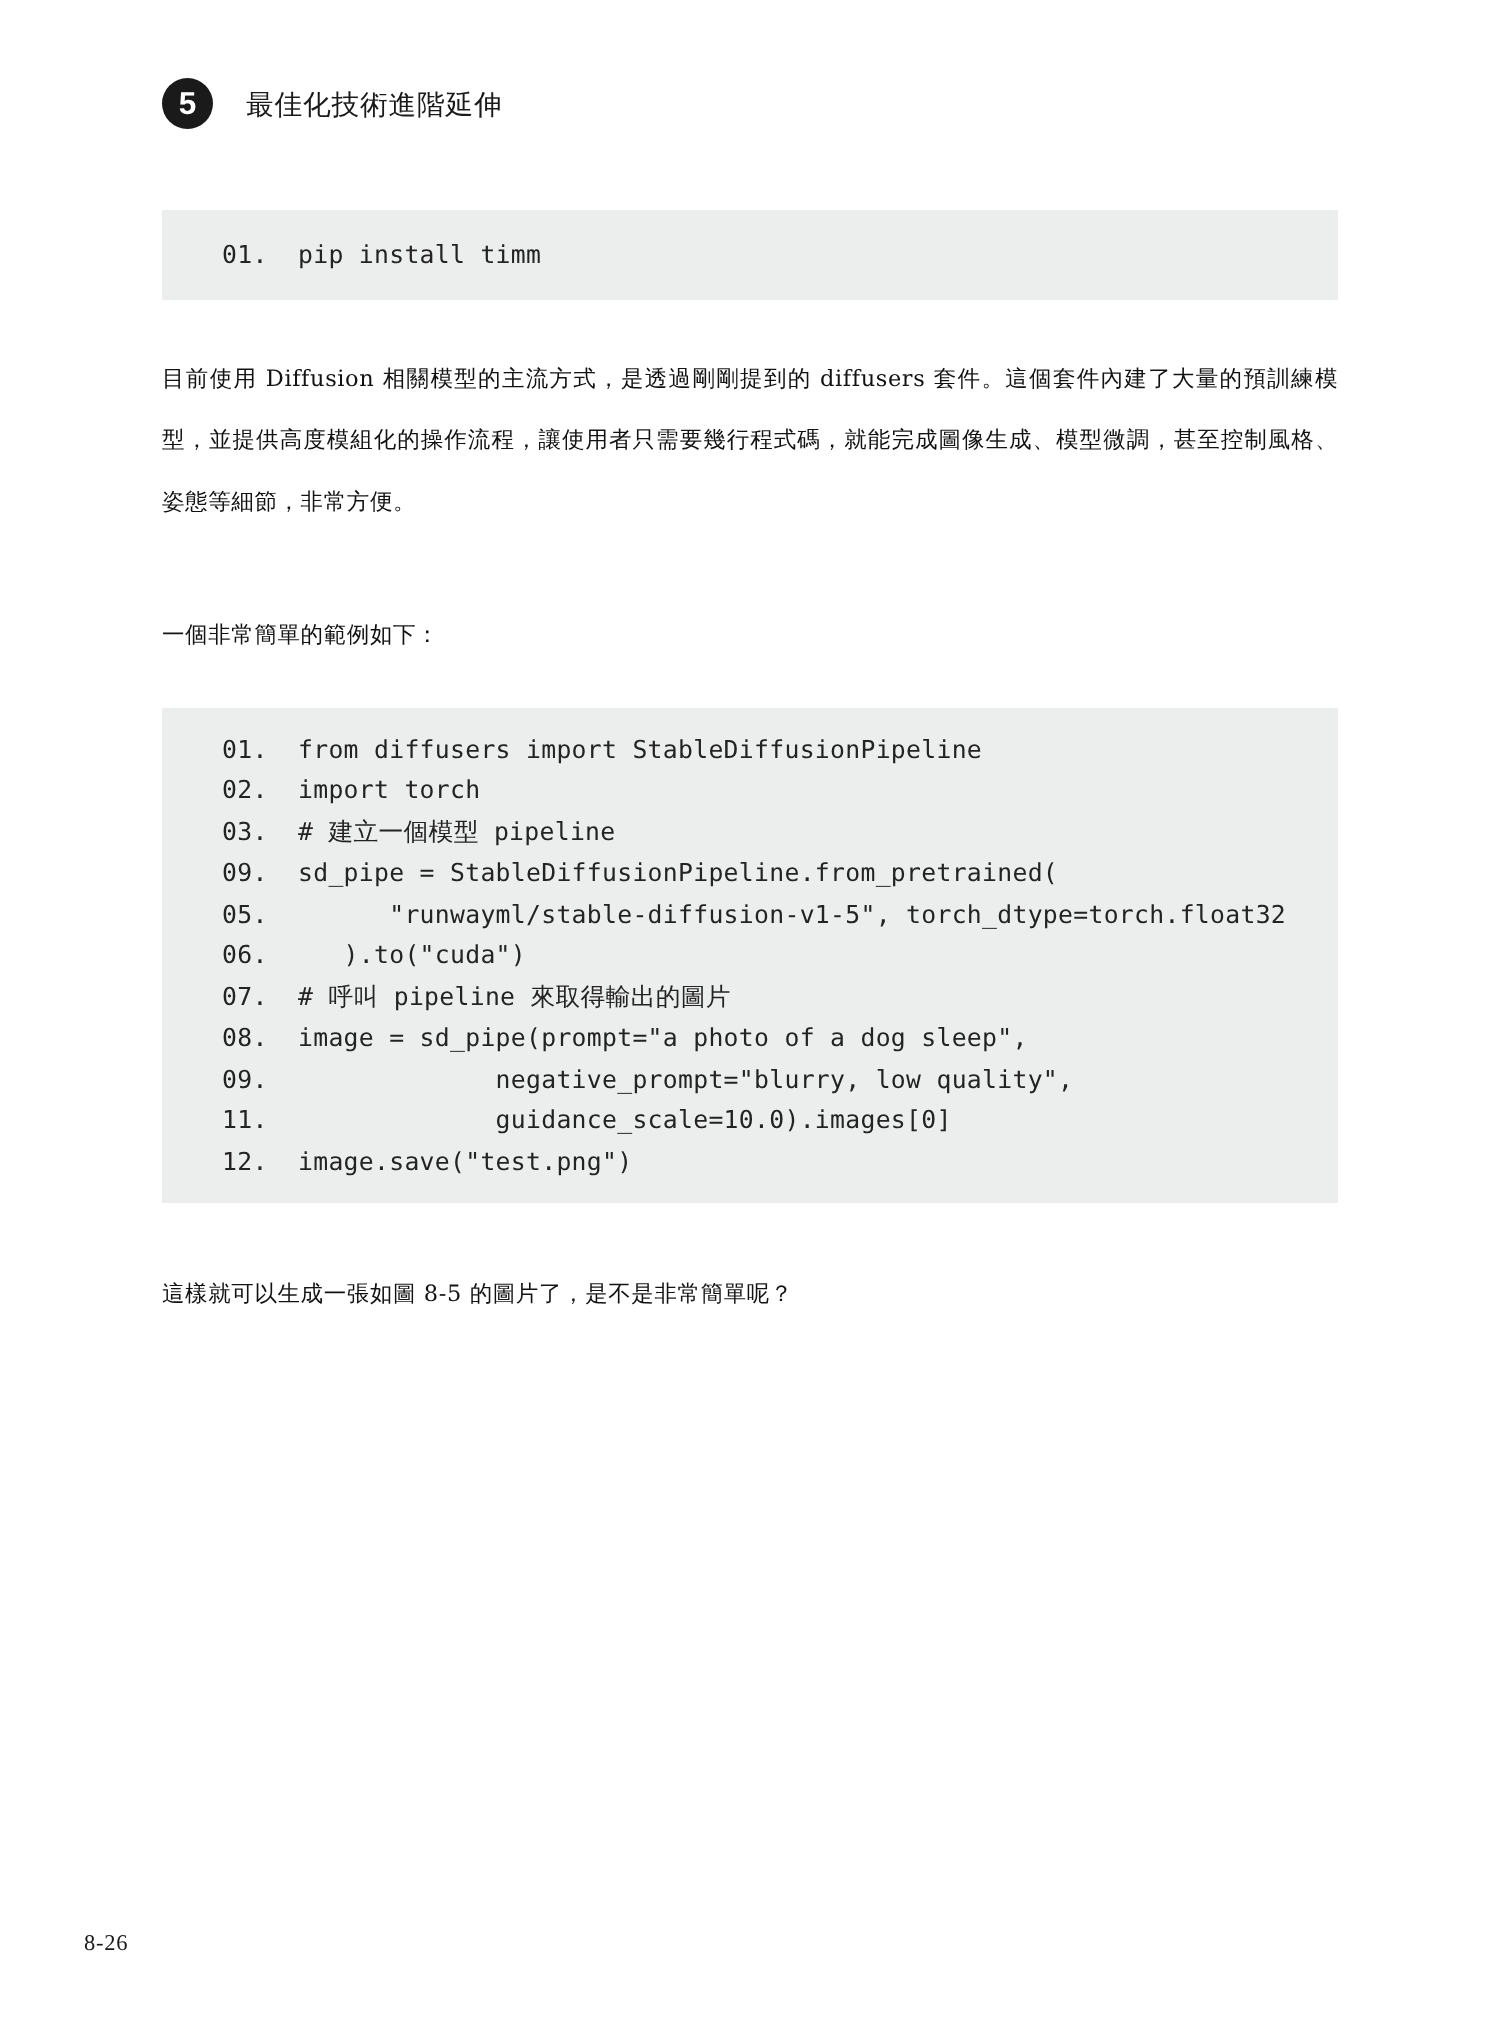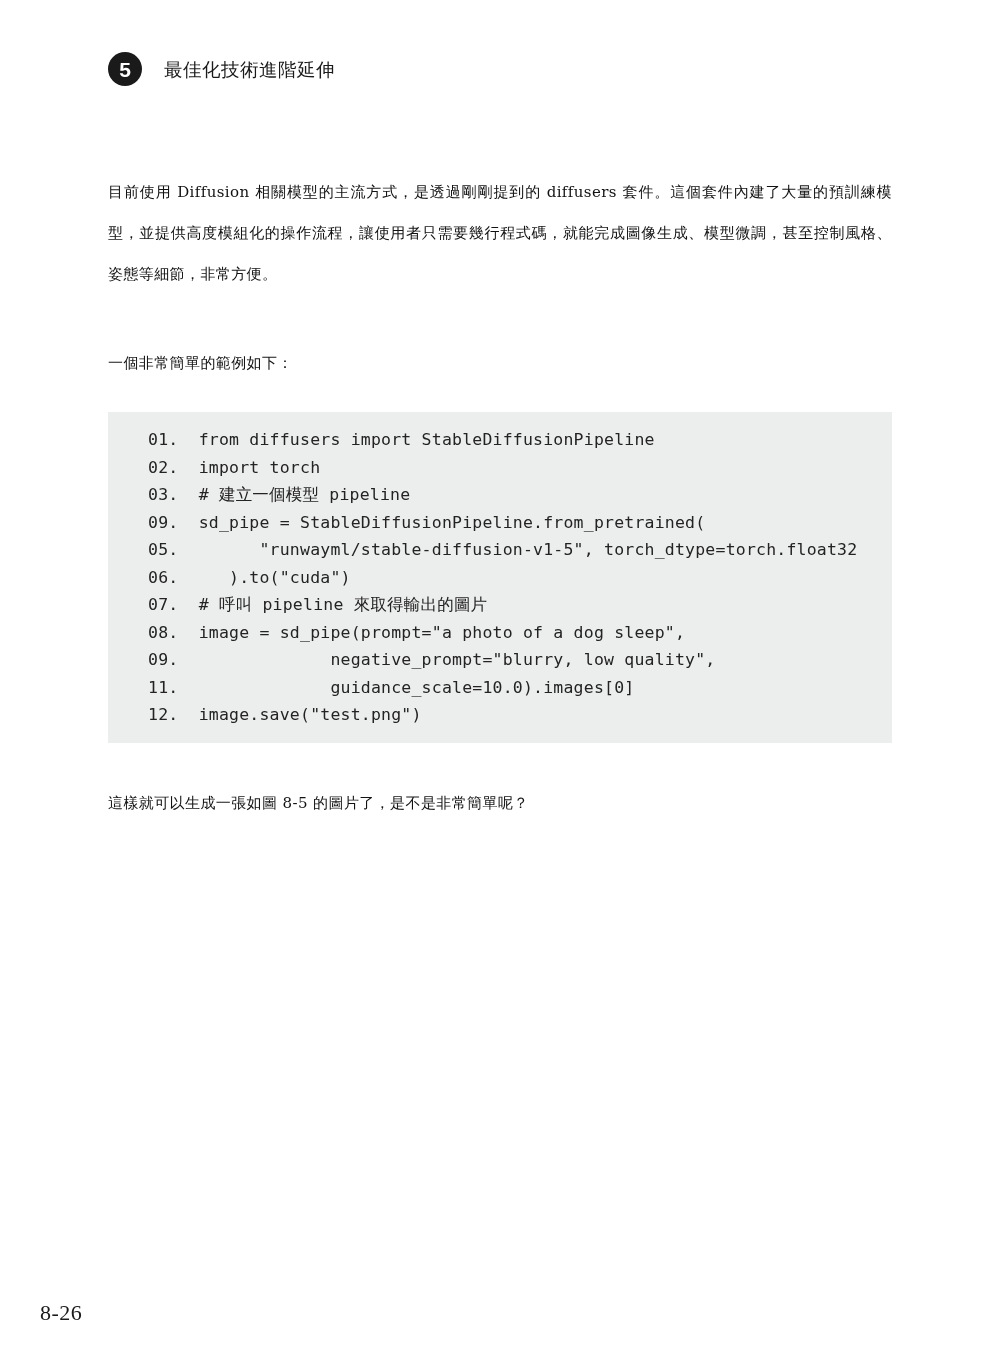--- a/index.html
+++ b/index.html
@@ -83,39 +83,41 @@
     letter-spacing: 0.4px;
   }
   .spacer-32 { height: 32px; }
   .spacer-28 { height: 28px; }
   .spacer-24 { height: 24px; }
   .spacer-40 { height: 40px; }
 
   
   .page-number {
     position: absolute;
-    left: 40px;
+    left: 56px;
     top: 1288px;
     font-family: "Liberation Serif", serif;
-    font-size: 22px;
+    font-size: 15px;
     color: #1a1a1a;
     letter-spacing: 0.5px;
-    margin-top: 12px;
   }
 </style>
 </head>
 <body>
 
 <div class="page-header">
   <div class="chapter-badge">5</div>
   <div class="chapter-title">最佳化技術進階延伸</div>
 </div>
 
 <div class="content">
 
+  <div class="code-block single">
+    <div class="code-line">01.  pip install timm</div>
+  </div>
 
   <div class="spacer-32"></div>
 
   <div class="para">目前使用 Diffusion 相關模型的主流方式，是透過剛剛提到的 diffusers 套件。這個套件內建了大量的預訓練模型，並提供高度模組化的操作流程，讓使用者只需要幾行程式碼，就能完成圖像生成、模型微調，甚至控制風格、姿態等細節，非常方便。</div>
 
   <div class="spacer-24"></div>
 
 
   <div class="spacer-24"></div>
 

